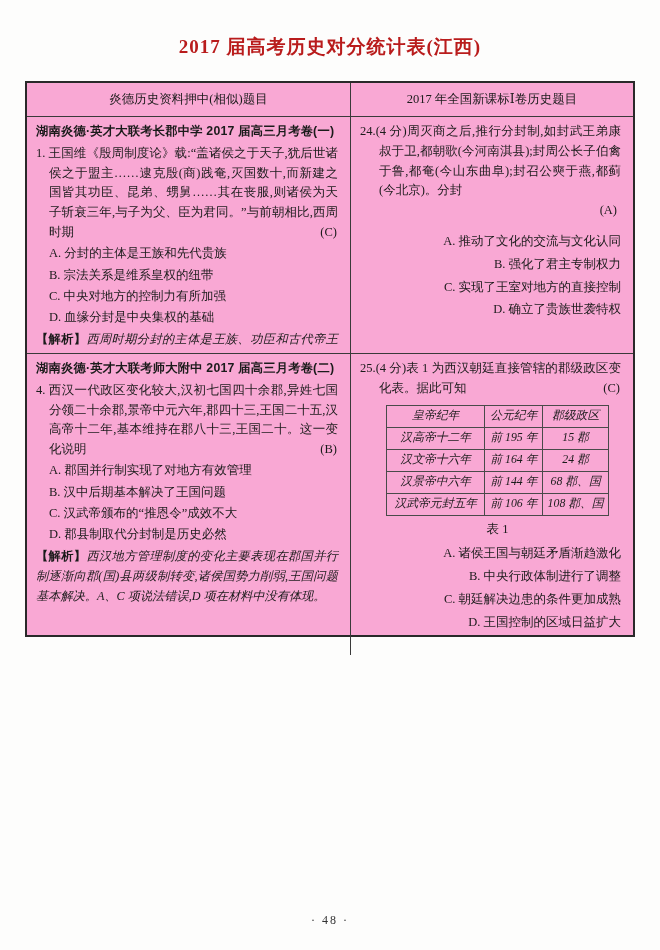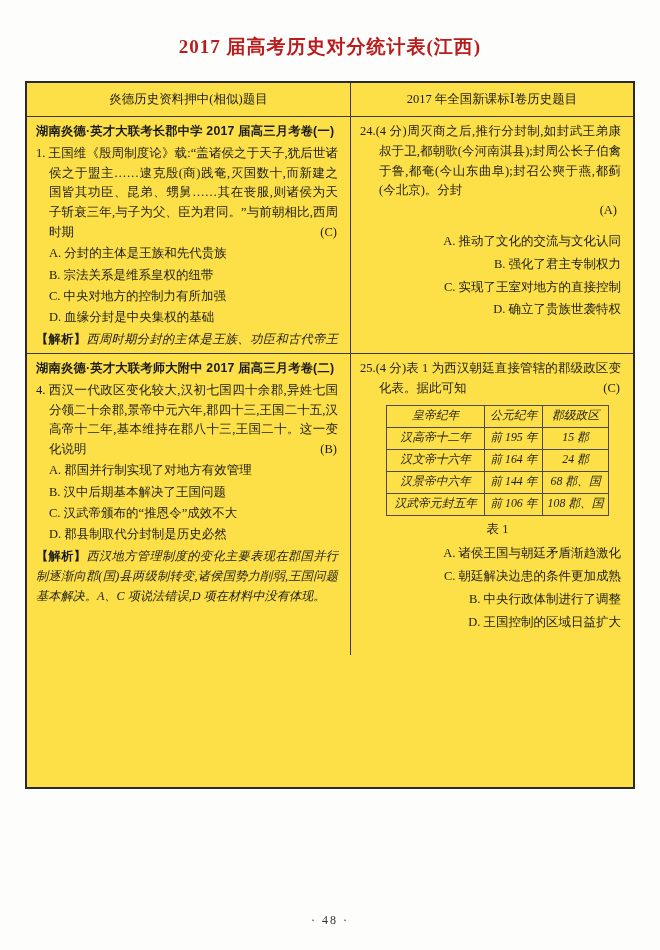--- a/index.html
+++ b/index.html
@@ -17,26 +17,26 @@
     top: 34px; left: 0; width: 660px;
     text-align: center;
     font-size: 19px;
     font-weight: bold;
     letter-spacing: 1px;
     color: #b91c1c;
   }
   .outer-table {
     position: absolute;
     left: 25px; top: 81px;
-    width: 610px; height: 708px;
+    width: 610px; height: 556px;
     border: 2px solid #2a2a2a;
     display: grid;
     grid-template-columns: 324px 282px;
     grid-template-rows: 34px 237px 301px;
-    background: #fde047;
+    background: #f9a8d4;
   }
   .hcell {
     display: flex; align-items: center; justify-content: center;
     font-size: 12.5px;
     border-bottom: 1px solid #3a3a3a;
   }
   .cell {
     padding: 5px 12px 4px 9px;
     font-size: 12.5px;
     line-height: 19.8px;
@@ -195,20 +195,20 @@
           <td>前 106 年</td>
           <td>108 郡、国</td>
         </tr>
       </tbody>
         </table>
       <div class="inner-caption">表 1</div>
     </div>
 
     <div class="options options-r" style="margin-top:5px;">
       <div class="option">A. 诸侯王国与朝廷矛盾渐趋激化</div>
+      <div class="option">B. 中央行政体制进行了调整</div>
       <div class="option">C. 朝廷解决边患的条件更加成熟</div>
-      <div class="option">B. 中央行政体制进行了调整</div>
       <div class="option">D. 王国控制的区域日益扩大</div>
     </div>
   </div>
 </div>
 
 <div class="page-number">· 48 ·</div>
 
 </body></html>

